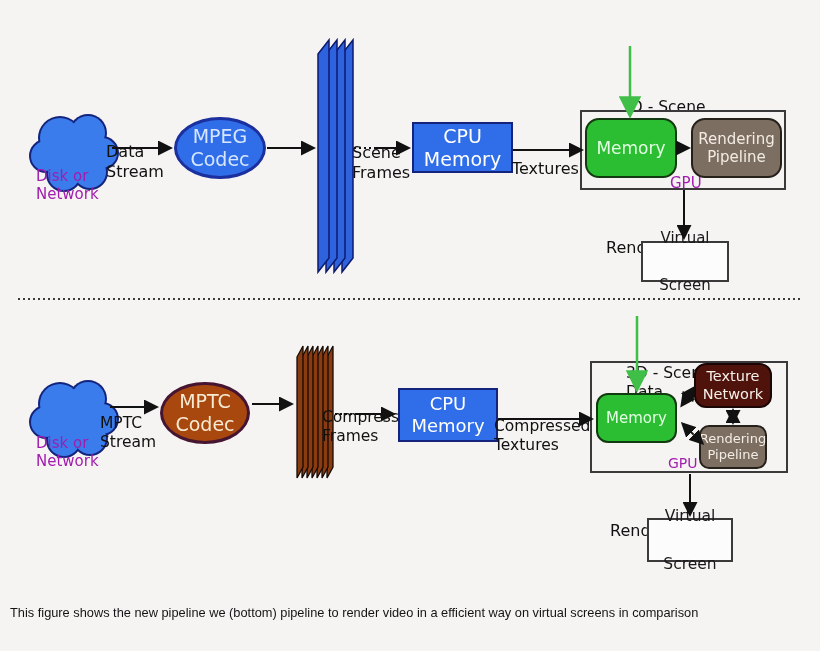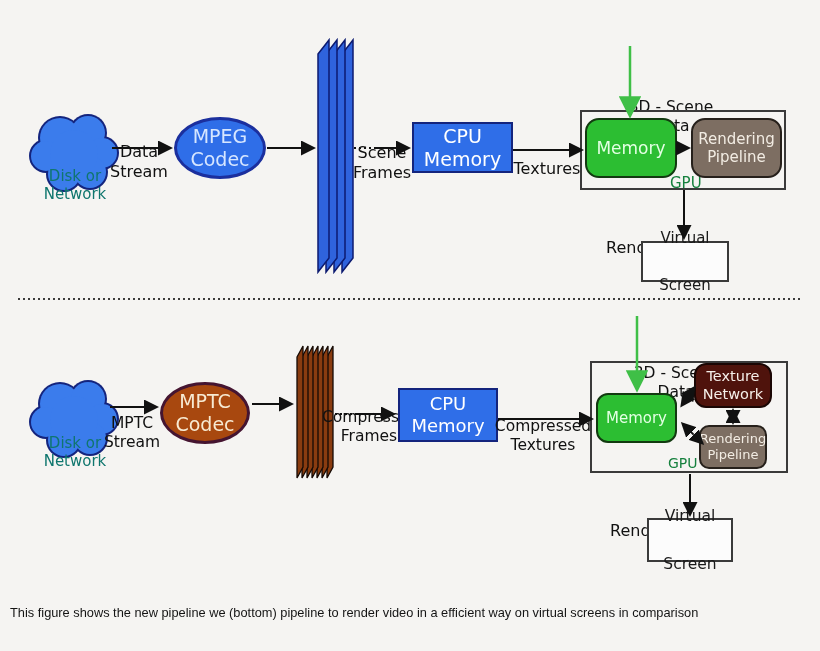--- a/index.html
+++ b/index.html
@@ -7,35 +7,35 @@
   .canvas{
     position:relative;width:820px;height:651px;overflow:hidden;
     background:#f5f4f2;
     font-family:"DejaVu Sans","Liberation Sans",sans-serif;
     color:#111;
   }
   svg.layer{position:absolute;left:0;top:0;pointer-events:none;}
   .under{z-index:1;}
   .mid{position:absolute;left:0;top:0;width:820px;height:651px;z-index:2;}
   .over{z-index:3;}
-  .lbl{position:absolute;text-align:center;line-height:1.22;font-size:16px;white-space:pre;}
+  .lbl{position:absolute;line-height:1.22;font-size:16px;white-space:pre;}
   .lbl span{display:block;}
   .box{position:absolute;display:flex;flex-direction:column;align-items:center;justify-content:center;text-align:center;box-sizing:border-box;}
   .box span{display:block;line-height:1.2;}
   .blue{background:#2f6ee8;border:2px solid #14247d;color:#ffffff;}
   .ellipse{border-radius:50%;}
   .mpeg{color:#d6e6ff;border:3px solid #1b2f9e;font-size:19px;}
   .mptc{background:#a8480f;border:3px solid #451531;color:#f7ead2;font-size:19px;}
   .gpu-frame{position:absolute;border:2px solid #3a3a3a;background:transparent;box-sizing:border-box;}
-  .gpu-tag{position:absolute;font-size:15px;color:#15803d;line-height:1;}
+  .gpu-tag{position:absolute;font-size:15px;color:#a21caf;line-height:1;}
   .green-box{background:#2cbe32;border:2px solid #123a10;color:#e3ffe3;border-radius:14px;}
   .pipe-box{background:#7d6e62;border:2px solid #26201b;color:#f2ece3;border-radius:14px;}
   .decoder-box{background:#4f130c;border:2px solid#1a0604;color:#f5efe9;border-radius:12px;}
   .screen-box{background:#fcfcfc;border:2px solid #3a3a3a;color:#1a1a1a;gap:29px;}
-  .cloud-text{color:#0f766e;font-size:15px;}
+  .cloud-text{color:#a21caf;font-size:15px;}
   .caption{position:absolute;left:10px;top:573px;font-family:"Liberation Sans",sans-serif;font-size:12.8px;line-height:16.2px;color:#141414;white-space:pre;}
 </style>
 </head>
 <body>
 
 <div class="canvas">
 
   <svg class="layer under" width="820" height="651">
 
     <g transform="translate(30,108)">

